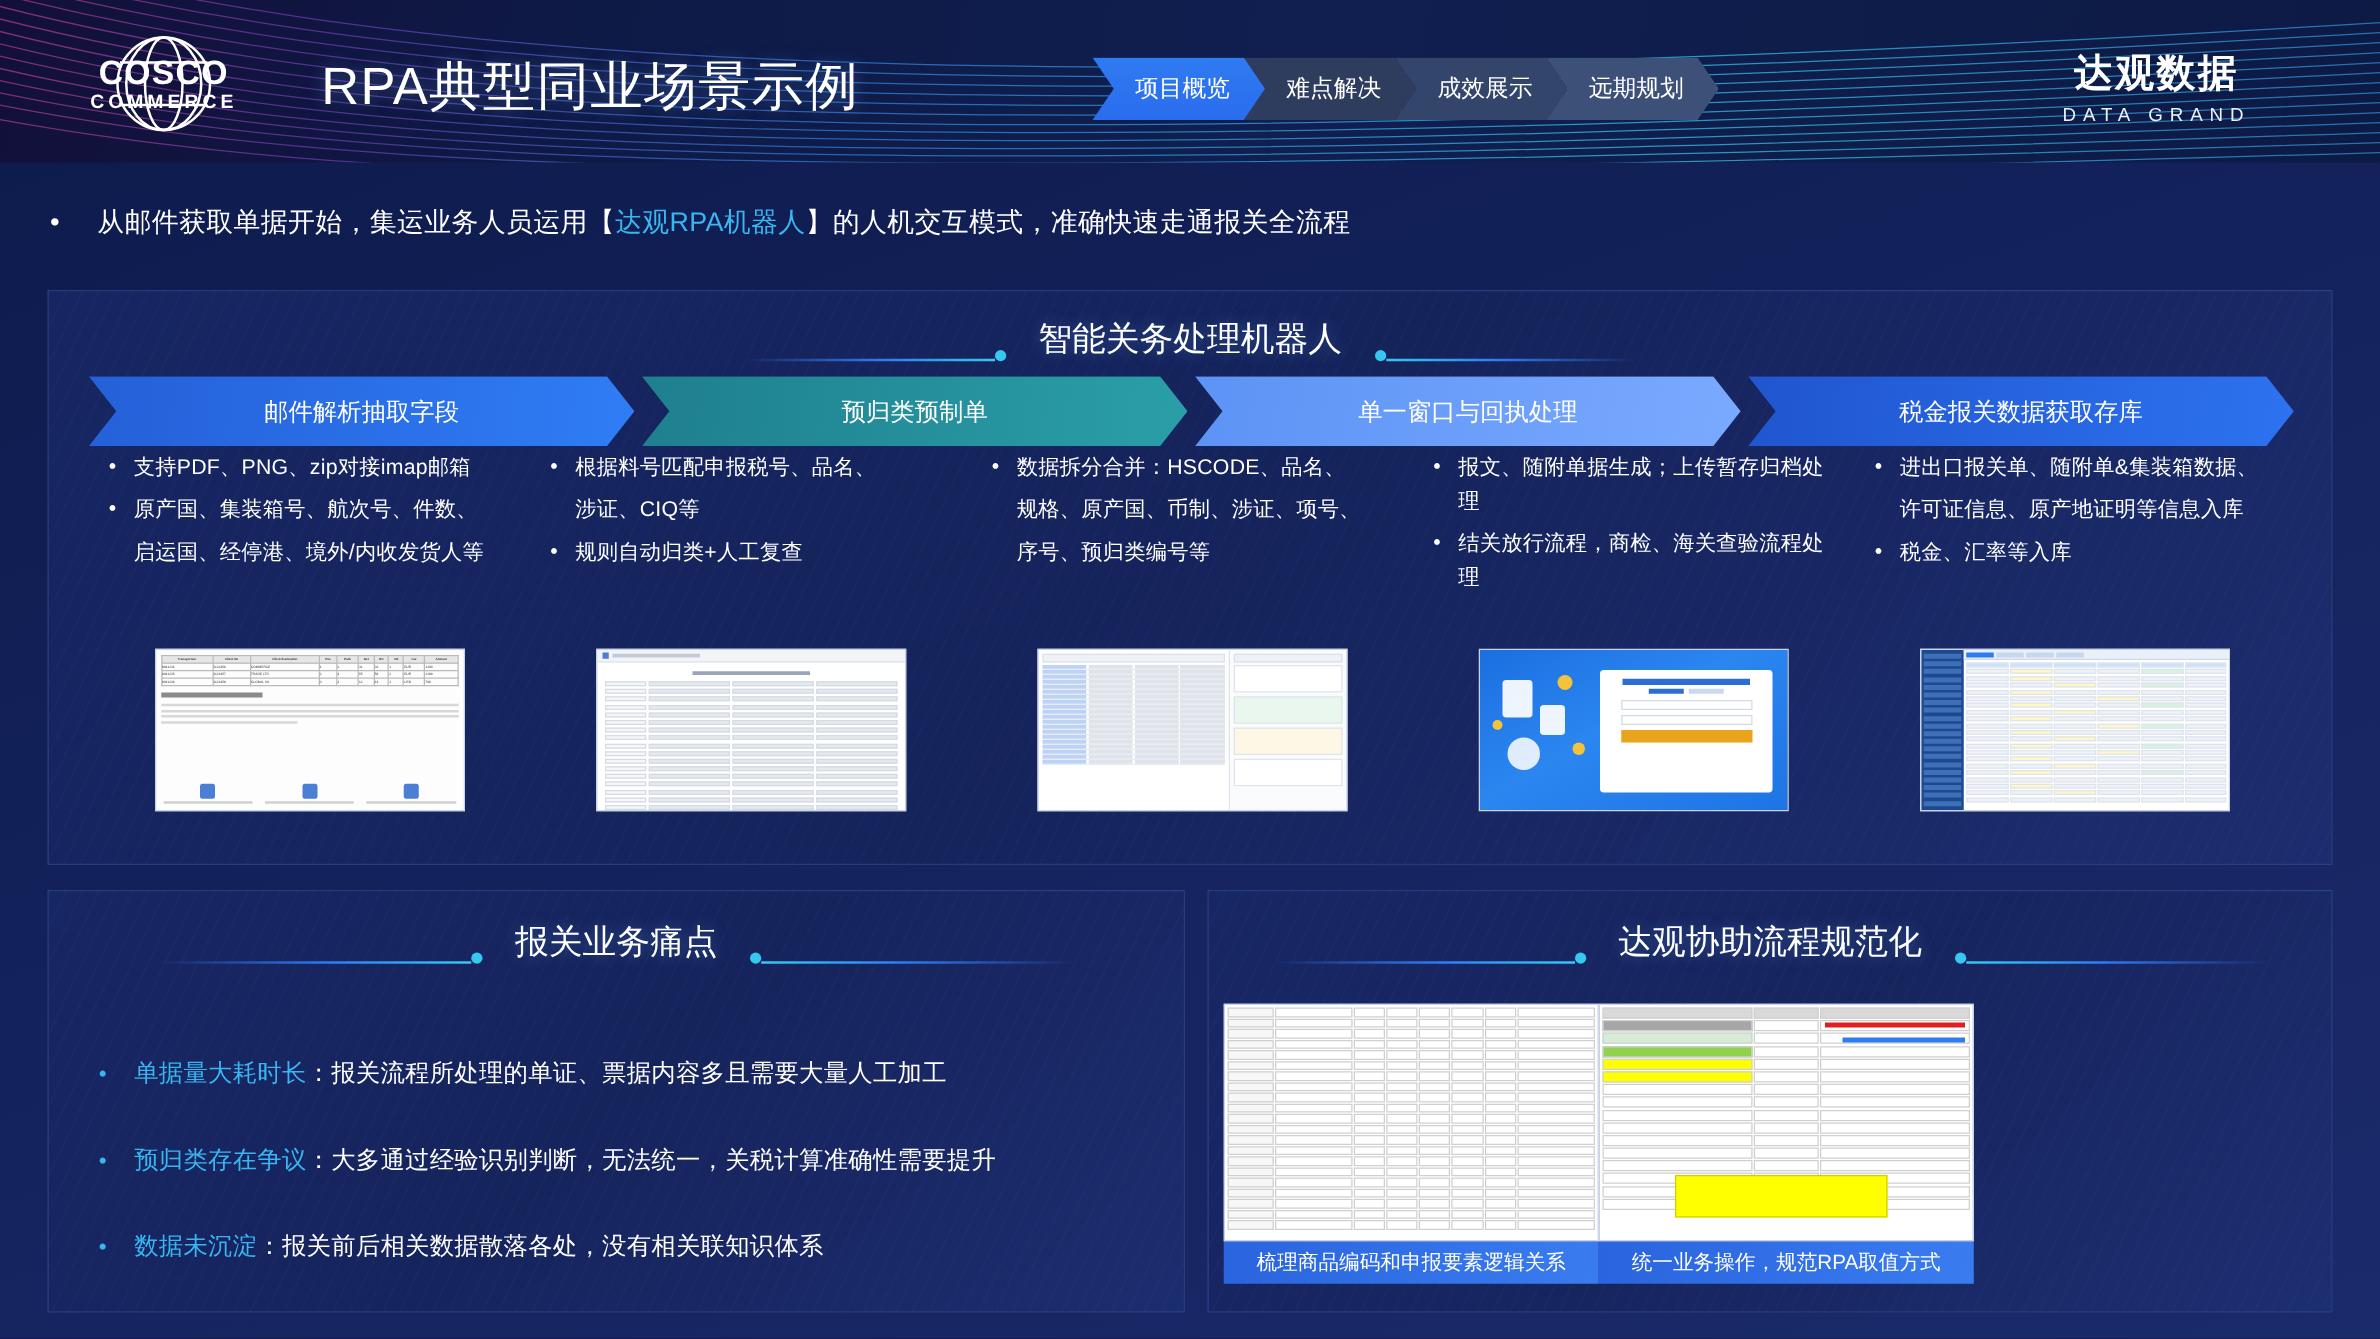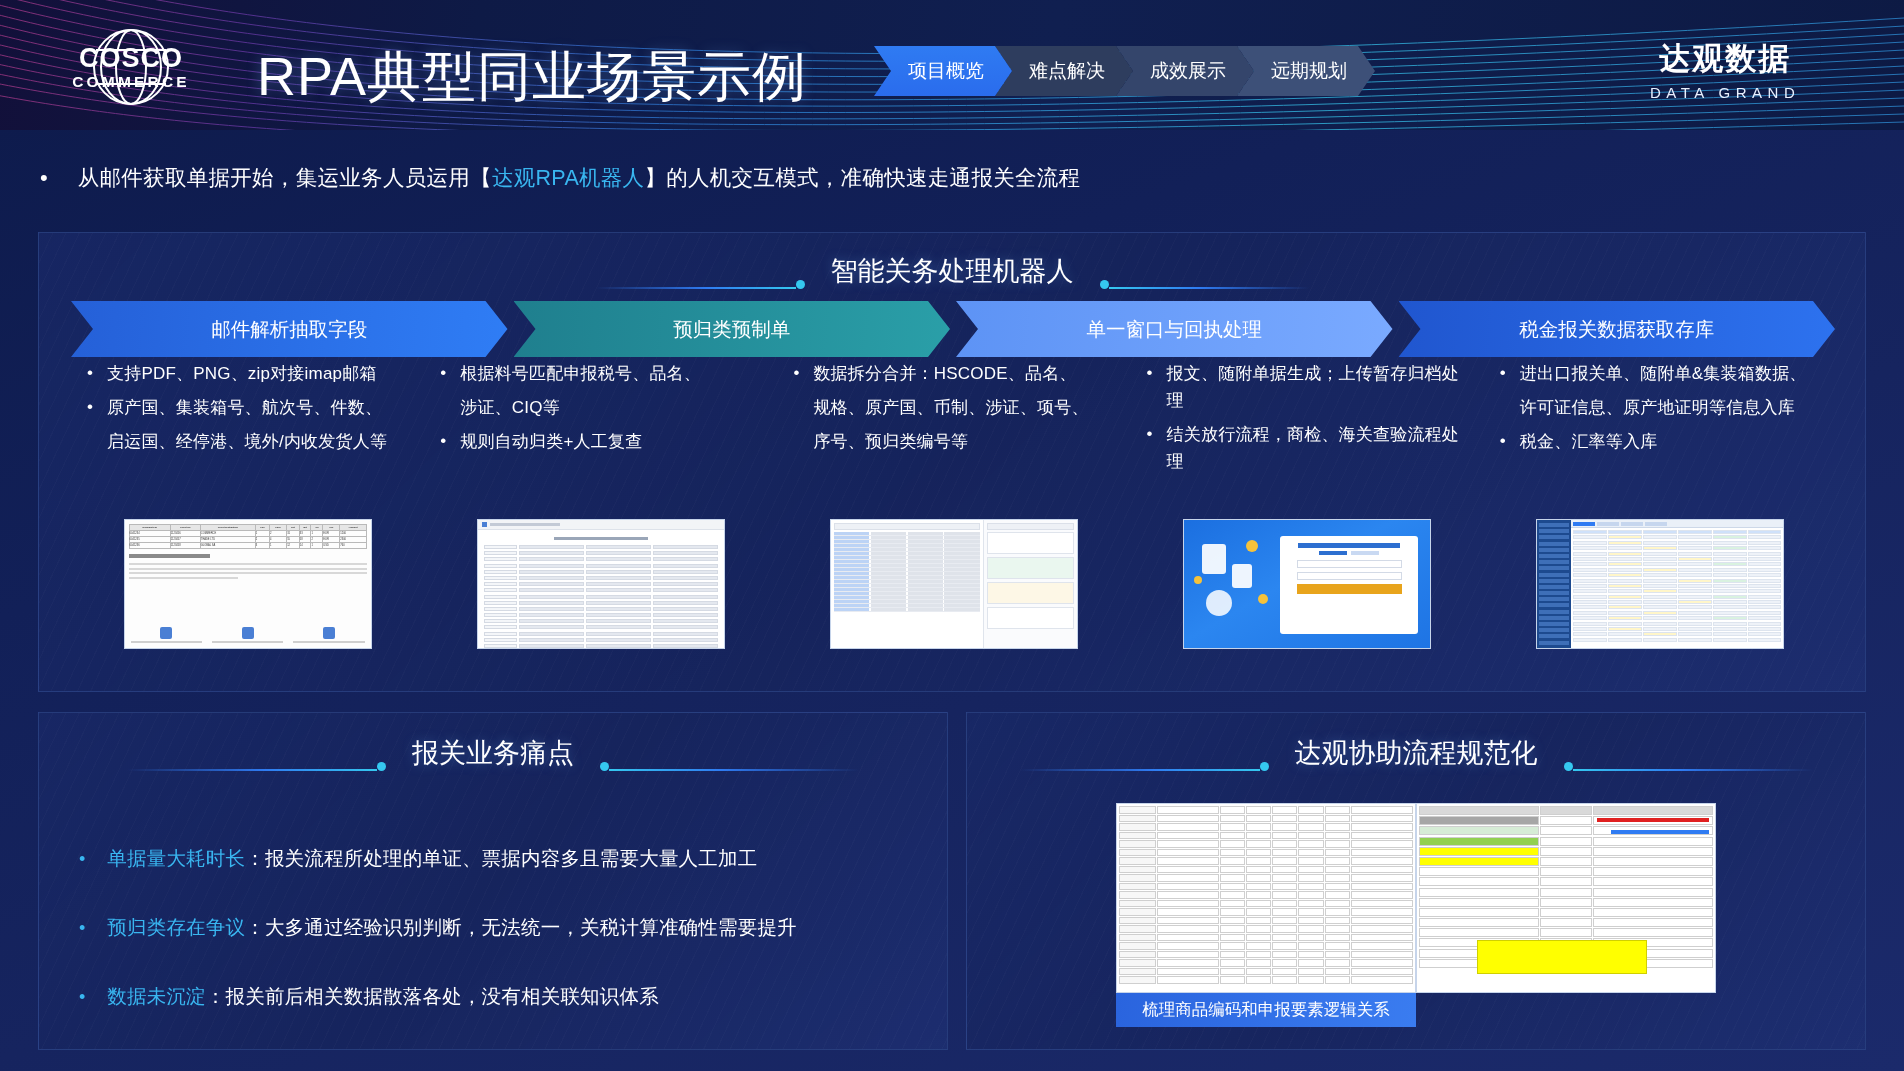--- a/index.html
+++ b/index.html
@@ -32,21 +32,21 @@
   }
   .cosco-text {
     position: relative; z-index: 3; text-align: center; color: #fff;
     line-height: 1.0;
   }
   .cosco-text .l1 { font-size: 27px; font-weight: bold; letter-spacing: 1px; }
   .cosco-text .l2 { font-size: 15.5px; font-weight: bold; letter-spacing: 3.2px; margin-top: 2px; }
 
   .slide-title {
     position: absolute; left: 257px; top: 41px;
-    font-size: 54px; color: #ffffff; font-weight: 400;
+    font-size: 42px; color: #ffffff; font-weight: 400;
     letter-spacing: 1px; white-space: nowrap;
     text-shadow: 0 0 14px rgba(120,180,255,.35);
   }
 
   
   .nav { position: absolute; left: 874px; top: 46px; height: 50px; display: flex; }
   .nav-item {
     position: relative; height: 50px;
     display: flex; align-items: center; justify-content: center;
     color: #fff; font-size: 19px; white-space: nowrap;
@@ -212,21 +212,21 @@
   .t5 .gr span.b { background: #cfe1fa; }
 
   
   .pain { position: absolute; left: 40px; top: 132px; width: 846px; }
   .pain .item { display: flex; align-items: baseline; margin-bottom: 42px; }
   .pain .dot { color: #39b6f0; font-size: 18px; margin-right: 22px; line-height: 1; }
   .pain .body { font-size: 19.5px; color: #ffffff; letter-spacing: .2px; white-space: nowrap; }
   .pain .body .lbl { color: #39b6f0; }
 
   
-  .br-thumbs { position: absolute; left: 0; top: 0; width: 100%; display: flex; justify-content: center; }
+  .br-thumbs { position: absolute; left: 12px; top: 0; width: 100%; display: flex; justify-content: flex-start; }
   .br-col { width: 300px; }
   .br-shot { width: 300px; height: 190px; background: #fff; border: 1px solid #c6d4ea; overflow: hidden; position: relative; }
   .br-cap {
     width: 300px; height: 34px; background: linear-gradient(95deg, #2a64de 0%, #3a7cf0 100%);
     color: #fff; font-size: 16.5px; display: flex; align-items: center; justify-content: center;
     white-space: nowrap;
   }
   
   .ss1 { padding: 2px; }
   .ss1 .r { display: flex; gap: 1px; margin-bottom: 1px; }
@@ -1262,17 +1262,18 @@
             </div>
           <div class="r">
               <span class="a"></span>
               <span></span>
               <span class="c"></span>
             </div>
           <div class="red-t"></div>
           <div class="blue-t"></div>
           <div class="bigy"></div>
         </div>
+        <div class="br-cap">统一业务操作，规范RPA取值方式</div>
       </div>
     </div>
   </div>
 
 </div>
 
 </body></html>

